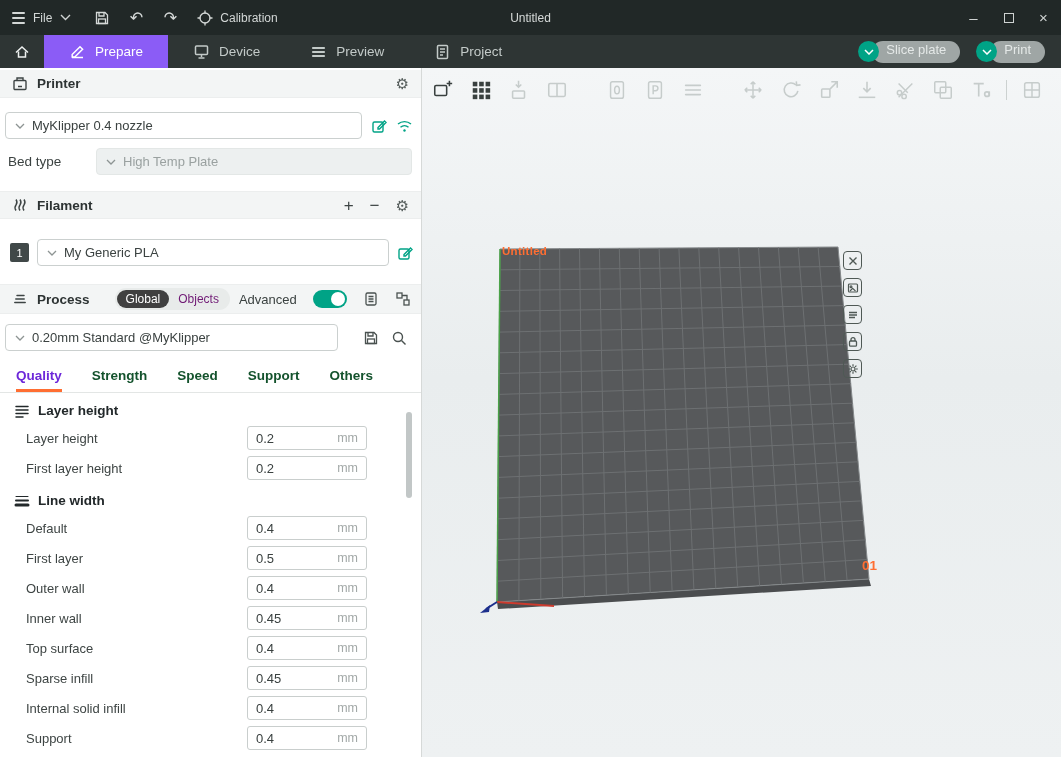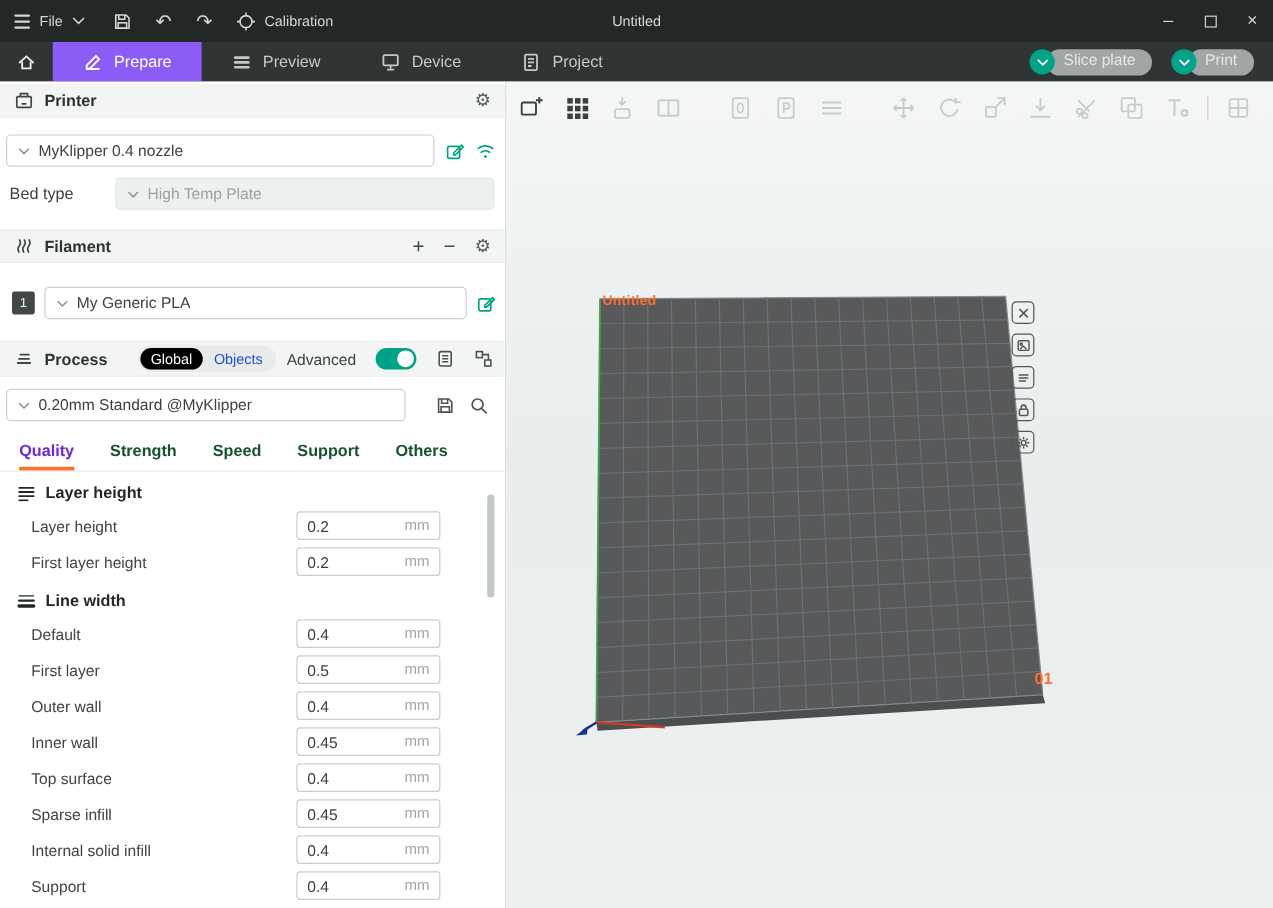--- a/index.html
+++ b/index.html
@@ -51,22 +51,22 @@
   .bed-row{margin:9px 8px 0 8px;display:flex;align-items:center;}
   .bed-label{font-size:13.5px;color:#3b4241;width:88px;}
   .bed-row .select{width:316px;}
   .filament-header{margin-top:16px;}
   .filament-row{margin:20px 8px 0 10px;display:flex;align-items:center;gap:8px;}
   .slot-badge{width:19px;height:19px;background:#404848;color:#fff;font-size:11px;display:flex;align-items:center;justify-content:center;border-radius:2px;cursor:pointer;}
   .filament-row .select{width:352px;}
 
   .process-header{margin-top:18px;height:30px;}
   .scope-toggle{display:flex;align-items:center;background:#e8ebea;border-radius:11px;height:22px;padding:2px;margin-left:16px;cursor:pointer;}
-  .scope-on{background:#000000;color:#fff;border-radius:9px;height:18px;display:flex;align-items:center;padding:0 9px;font-size:12px;}
-  .scope-off{color:#1d4ed8;padding:0 9px;font-size:12px;}
+  .scope-on{background:#404040;color:#fff;border-radius:9px;height:18px;display:flex;align-items:center;padding:0 9px;font-size:12px;}
+  .scope-off{color:#701a75;padding:0 9px;font-size:12px;}
   .adv-label{font-size:13px;color:#3b4241;}
   .switch{width:34px;height:18px;border-radius:9px;background:#00a386;position:relative;cursor:pointer;}
   .switch .knob{position:absolute;right:2px;top:2px;width:14px;height:14px;border-radius:50%;background:#fff;}
   .process-row{margin:10px 14px 0 5px;display:flex;align-items:center;}
   .process-row .select{width:333px;}
   .process-row .tools{margin-left:auto;display:flex;align-items:center;gap:12px;}
 
   .ptabs{margin-top:12px;height:30px;display:flex;align-items:flex-end;gap:30px;padding:0 0 0 16px;border-bottom:1px solid #e3e6e5;}
   .ptab{font-size:13.5px;color:#14532d;padding-bottom:6px;cursor:pointer;border-bottom:3px solid transparent;font-weight:bold;}
   .ptab.active{color:#6d28d9;font-weight:bold;border-bottom-color:#ff6e32;margin-top:46px;}
@@ -155,34 +155,34 @@
       <span>
         <svg class="ic" width="17" height="17" viewBox="0 0 17 17" fill="none" stroke="currentColor" stroke-width="1.5">
           <path d="M3 14.5h11"></path>
             <path d="M3.2 11.5L11 3.7l2.6 2.6-7.8 7.8H3.2z"></path>
         </svg>
       </span>
       <span>Prepare</span>
     </div>
     <div class="tab">
       <span>
-        <svg class="ic" width="17" height="17" viewBox="0 0 17 17" fill="none" stroke="currentColor" stroke-width="2.2" stroke-linecap="round">
-          <path d="M3 5h11M3 9h11M3 13h11"></path>
-        </svg>
-      </span>
-      <span>Preview</span>
-    </div>
-    <div class="tab">
-      <span>
         <svg class="ic" width="17" height="17" viewBox="0 0 17 17" fill="none" stroke="currentColor" stroke-width="1.5">
           <rect x="2.5" y="3" width="12" height="8.5" rx="1"></rect>
             <path d="M8.5 11.5v2.5M5.5 15h6"></path>
         </svg>
       </span>
       <span>Device</span>
+    </div>
+    <div class="tab">
+      <span>
+        <svg class="ic" width="17" height="17" viewBox="0 0 17 17" fill="none" stroke="currentColor" stroke-width="2.2" stroke-linecap="round">
+          <path d="M3 5h11M3 9h11M3 13h11"></path>
+        </svg>
+      </span>
+      <span>Preview</span>
     </div>
     <div class="tab">
       <span>
         <svg class="ic" width="17" height="17" viewBox="0 0 17 17" fill="none" stroke="currentColor" stroke-width="1.5">
           <rect x="3.5" y="2.5" width="10" height="13" rx="1"></rect>
             <path d="M6 6h5M6 9h5M6 12h3"></path>
         </svg>
       </span>
       <span>Project</span>
     </div>

